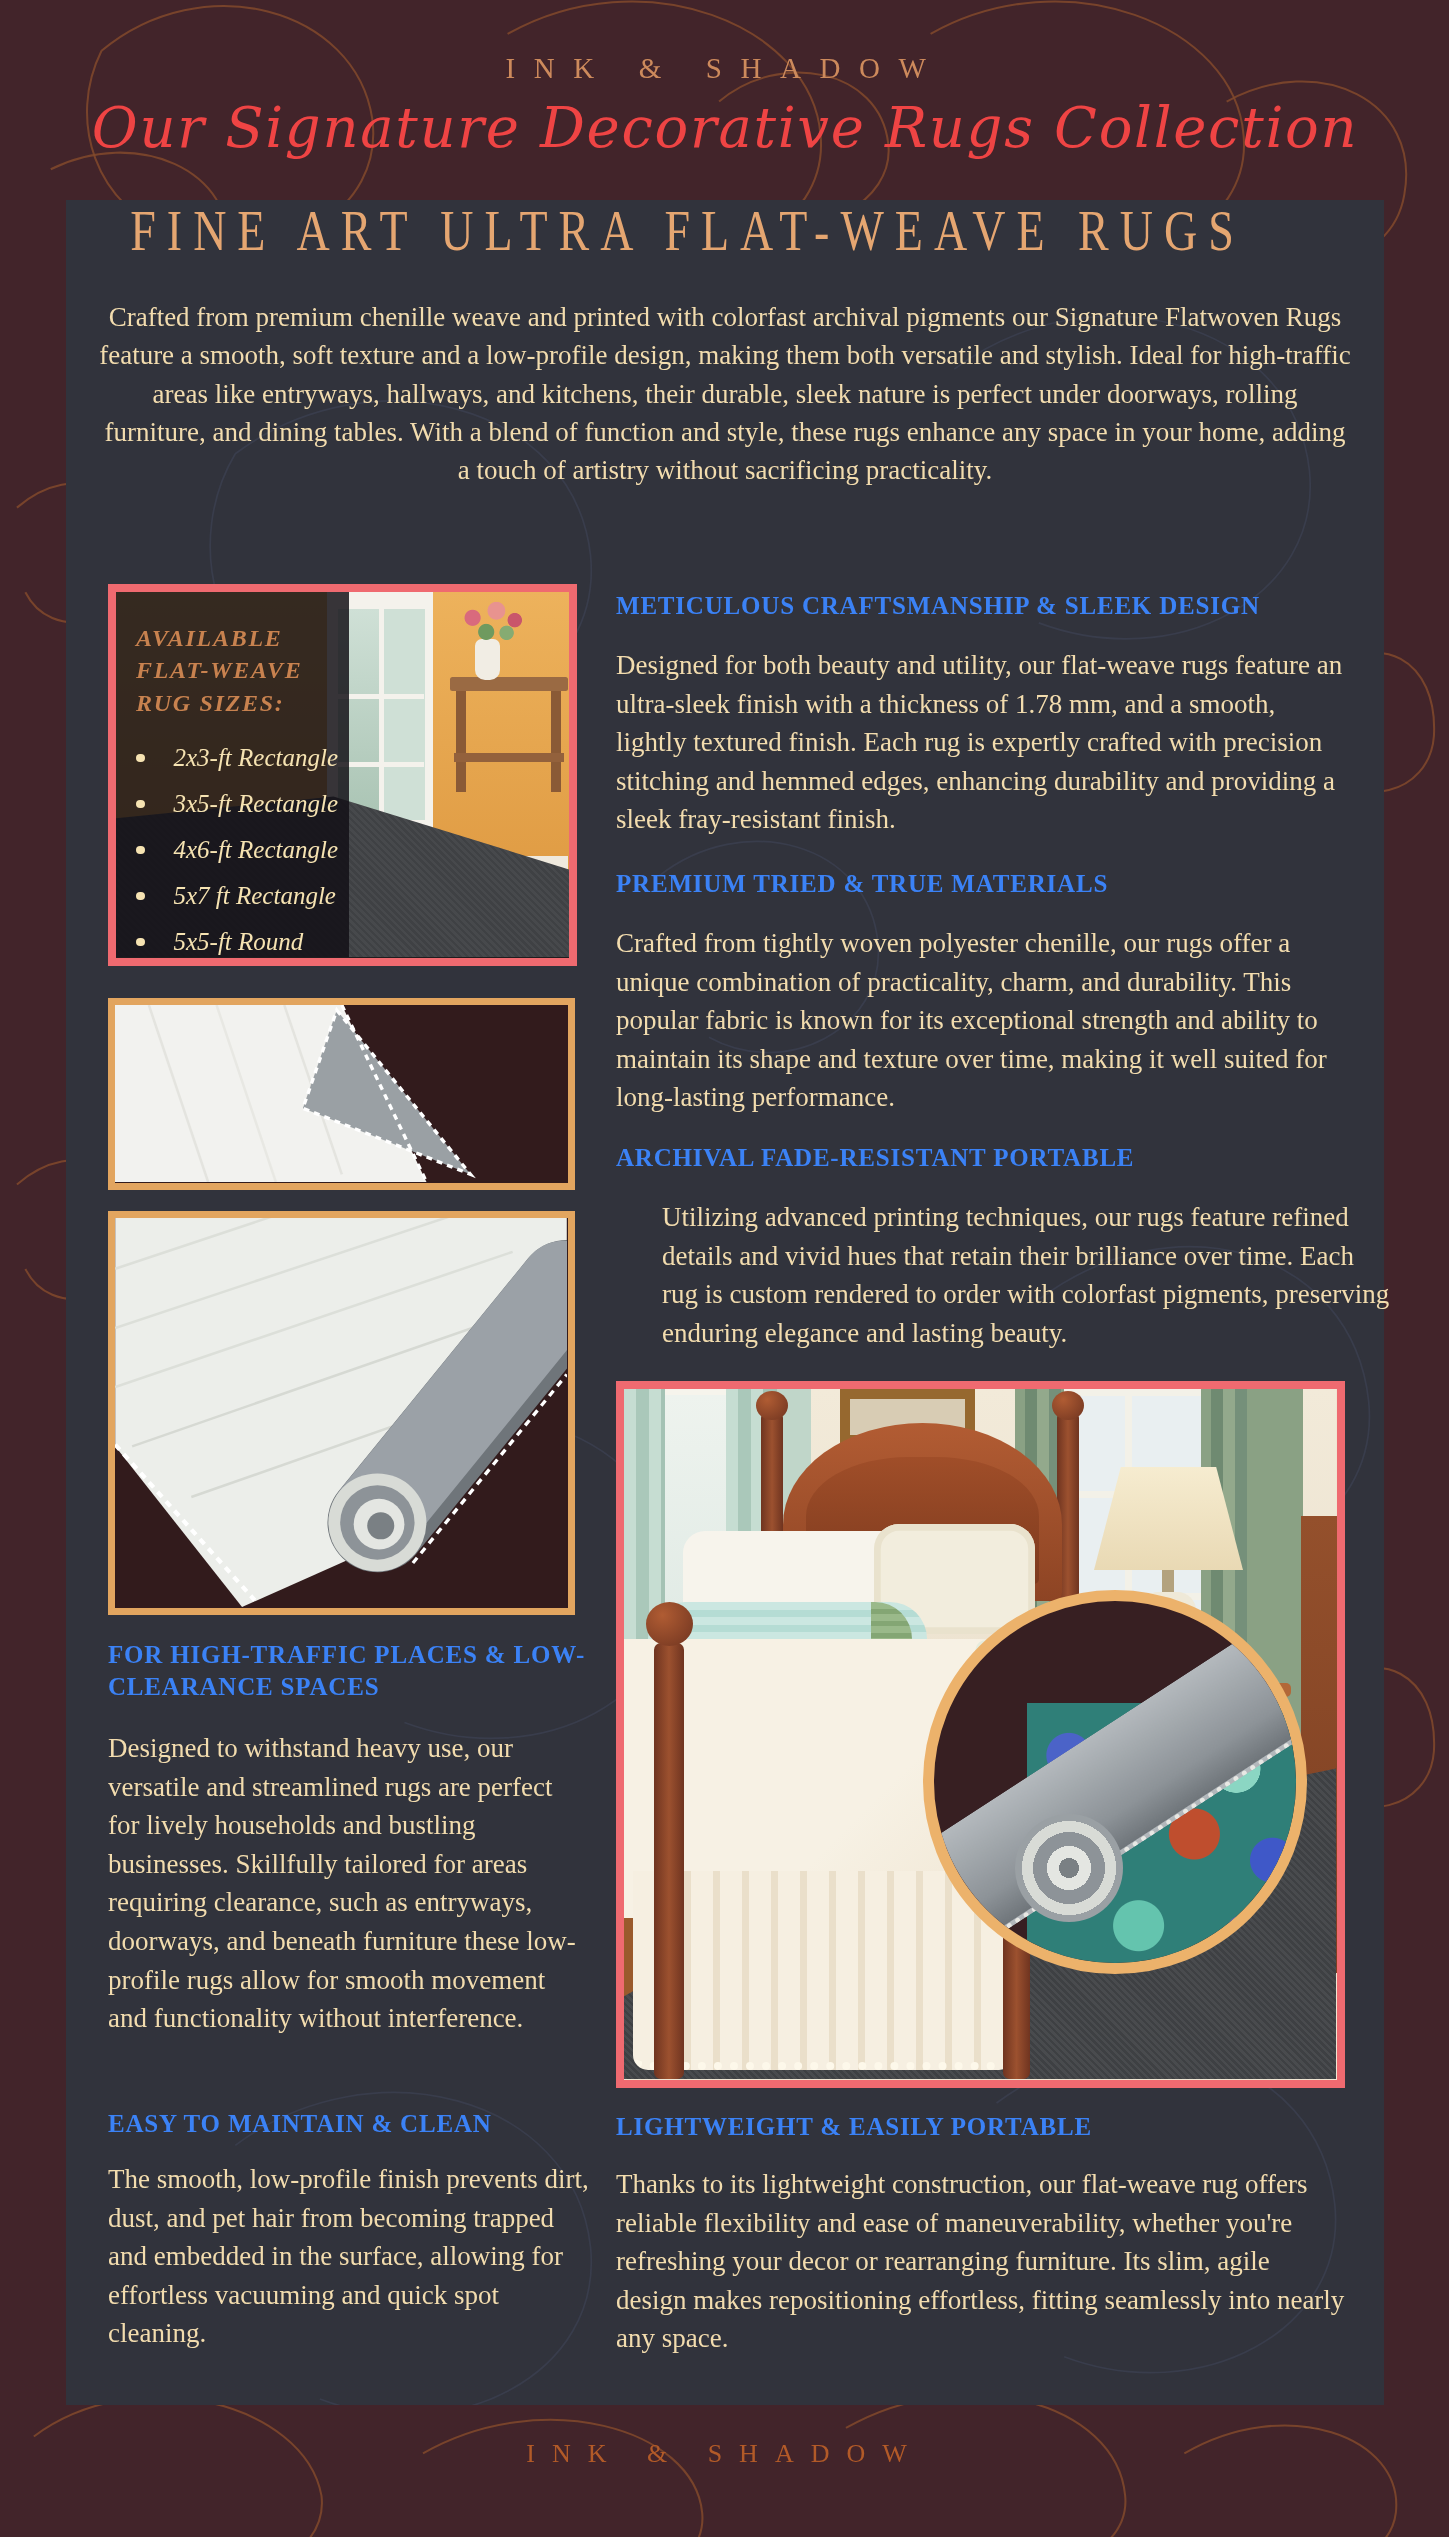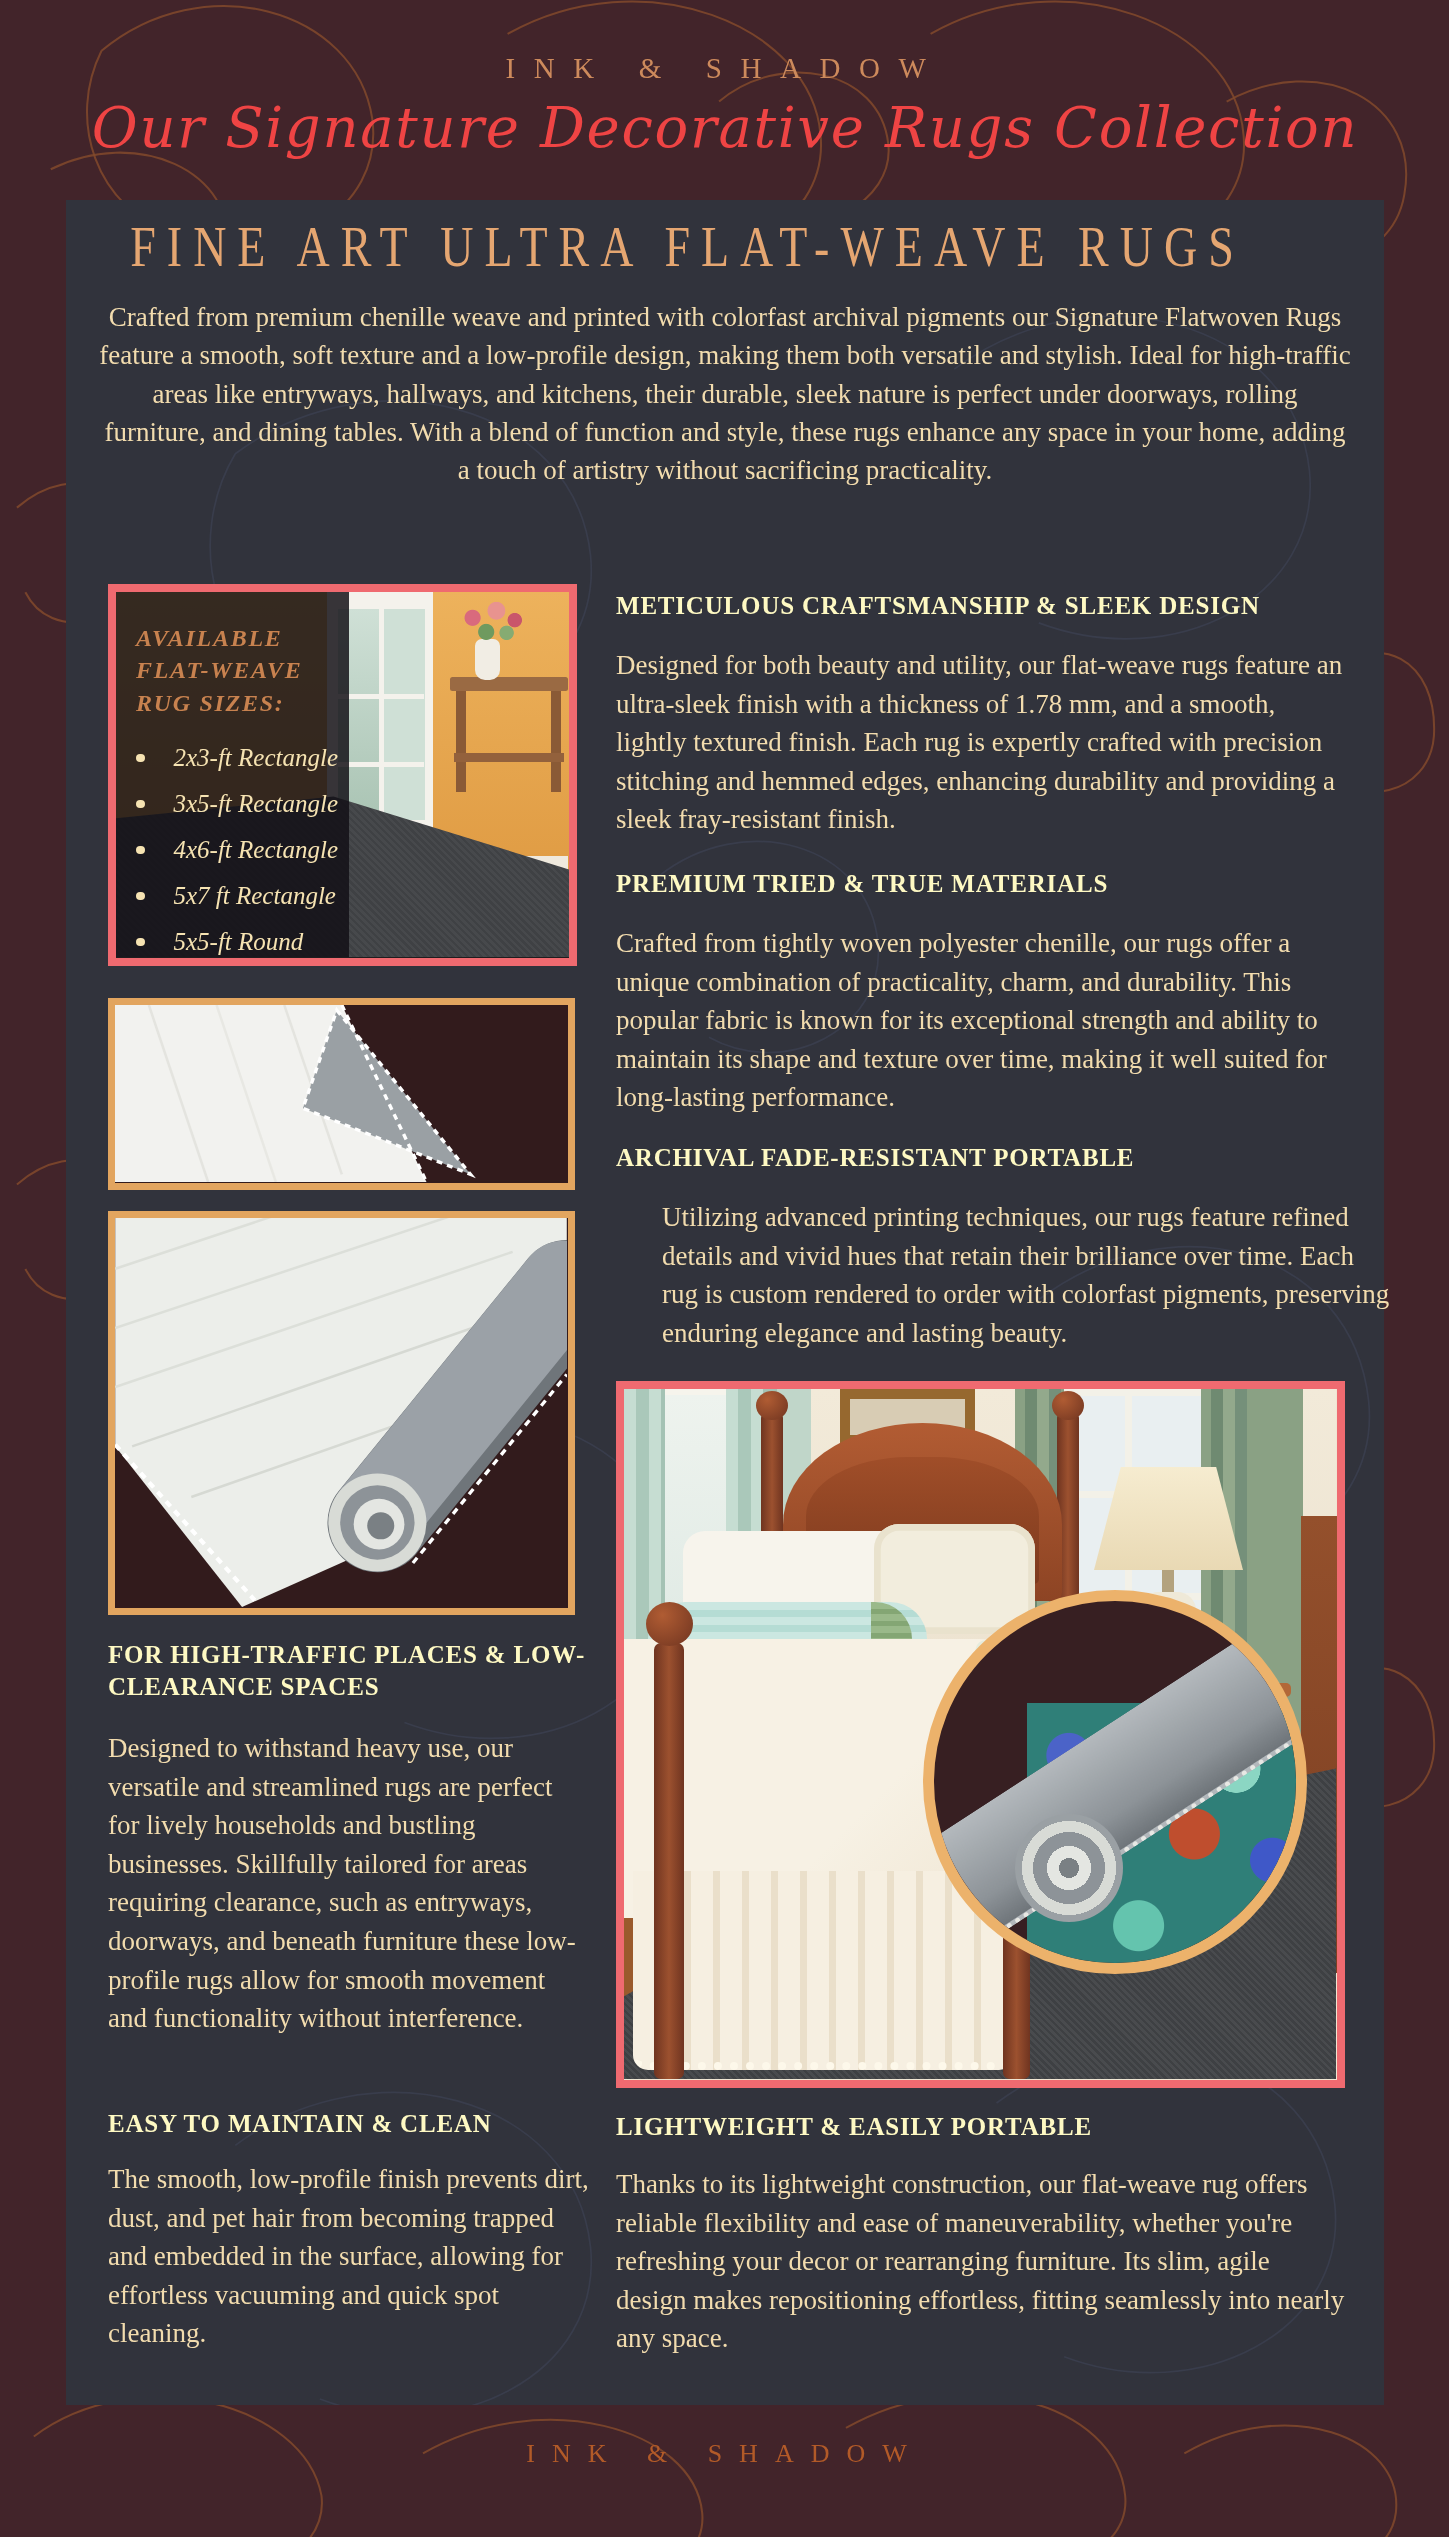--- a/index.html
+++ b/index.html
@@ -23,32 +23,32 @@
   .brand-top{
     left:0;top:52px;width:1450px;text-align:center;
     color:#cd8a5c;font-size:29px;letter-spacing:18.6px;font-weight:400;
   }
   .script-subtitle{
     left:0;top:95px;width:1450px;text-align:center;
     color:#ef4444;font-size:56px;font-style:italic;letter-spacing:1.7px;
     font-family:"DejaVu Serif",serif;
   }
   .page-title{
-    left:0;top:215px;width:1375px;text-align:center;color:#e5a671;
+    left:0;top:199px;width:1375px;text-align:center;color:#e5a671;
   }
   .page-title span{
     display:inline-block;font-size:46px;letter-spacing:11px;
     transform:scaleY(1.22);transform-origin:center top;font-weight:400;
   }
   .intro{
     left:99px;top:298px;width:1252px;text-align:center;
     color:#f2dcae;font-size:27px;line-height:1.42;
   }
   
-  .sec-h{color:#fef9c3;font-size:25px;font-weight:700;letter-spacing:0.8px;line-height:1.28;}
+  .sec-h{color:#3b82f6;font-size:25px;font-weight:700;letter-spacing:0.8px;line-height:1.28;}
   .sec-p{color:#f2dcae;font-size:27px;line-height:1.43;}
   .h-craft{left:616px;top:590px;width:729px;}
   .p-craft{left:616px;top:646px;width:729px;}
   .h-materials{left:616px;top:868px;width:729px;}
   .p-materials{left:616px;top:924px;width:729px;}
   .h-printing{left:616px;top:1142px;width:729px;}
   .p-printing{left:616px;top:1198px;width:729px;margin-left:46px;}
   .h-traffic{left:108px;top:1639px;width:478px;}
   .p-traffic{left:108px;top:1729px;width:482px;}
   .h-clean{left:108px;top:2108px;width:478px;}

